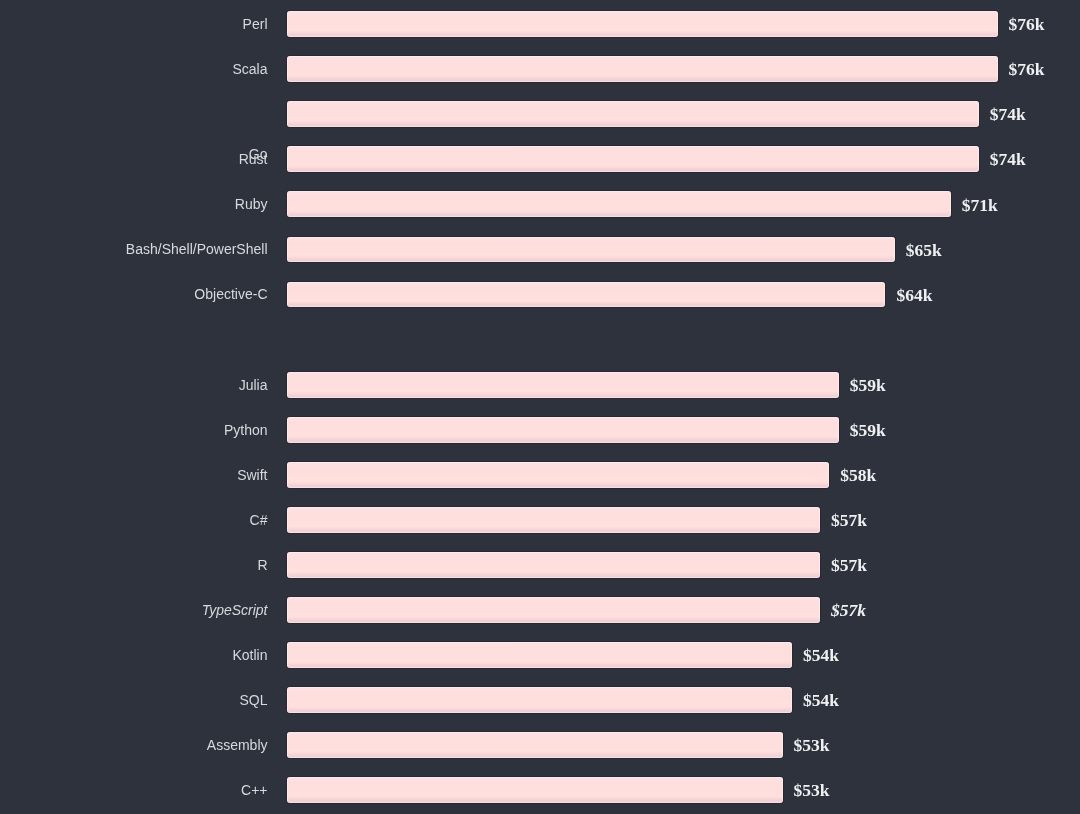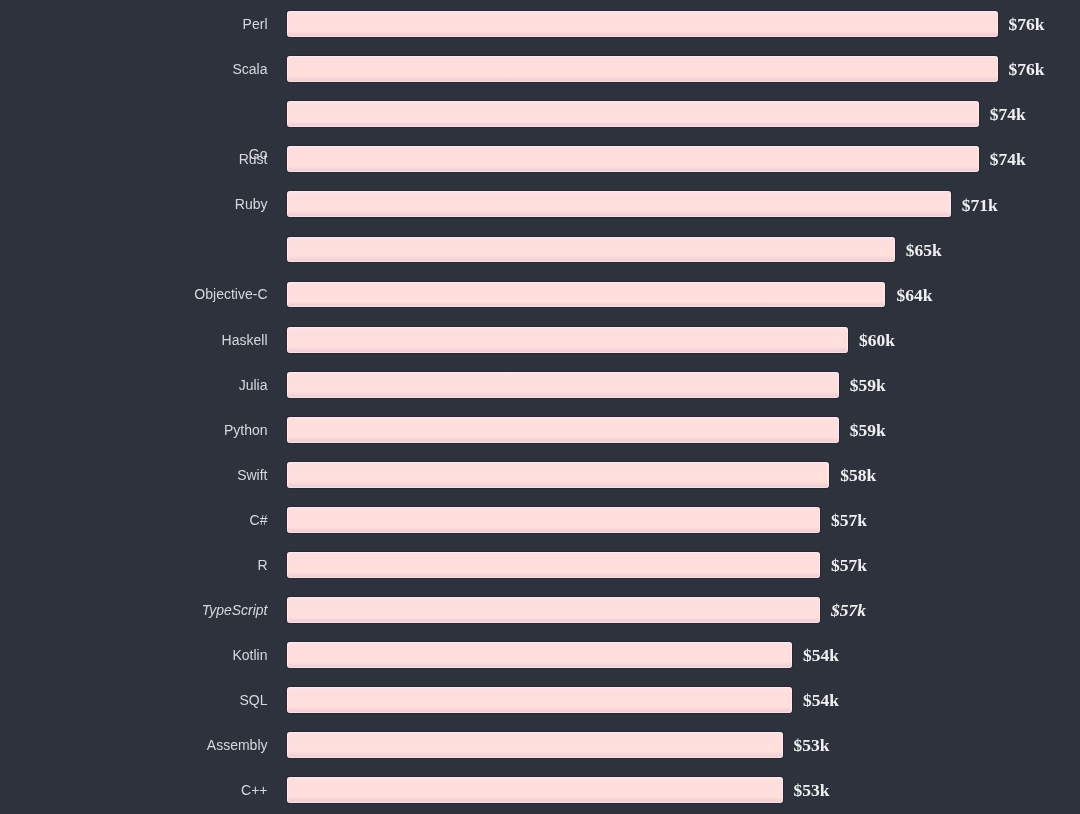--- a/index.html
+++ b/index.html
@@ -76,32 +76,28 @@
     <div class="cat" style="height: 25.9px; line-height: 25.9px;">Rust</div>
     <div class="bar" style="width: 691.53px; height: 25.9px; left: 287.3px;"></div>
     <div class="val" style="height: 25.9px; line-height: 25.9px; left: 989.83px;">$74k</div>
   </div>
   <div class="row" style="top: 191.44px; height: 25.9px;">
     <div class="cat" style="height: 25.9px; line-height: 25.9px;">Ruby</div>
     <div class="bar" style="width: 663.495px; height: 25.9px; left: 287.3px;"></div>
     <div class="val" style="height: 25.9px; line-height: 25.9px; left: 961.795px;">$71k</div>
   </div>
   <div class="row" style="top: 236.5px; height: 25.9px;">
+    <div class="cat" style="height: 25.9px; line-height: 25.9px;">Bash/Shell/PowerShell</div>
     <div class="bar" style="width: 607.425px; height: 25.9px; left: 287.3px;"></div>
     <div class="val" style="height: 25.9px; line-height: 25.9px; left: 905.725px;">$65k</div>
   </div>
   <div class="row" style="top: 281.56px; height: 19px;">
     <div class="cat" style="height: 25.9px; line-height: 25.9px;">Objective-C</div>
     <div class="bar" style="width: 598.08px; height: 25.9px; left: 287.3px;"></div>
     <div class="val" style="height: 25.9px; line-height: 25.9px; left: 896.38px;">$64k</div>
-  </div>
-  <div class="row" style="top: 326.62px; height: 25.9px;">
-    <div class="cat" style="height: 25.9px; line-height: 25.9px;">Haskell</div>
-    <div class="bar" style="width: 560.7px; height: 25.9px; left: 287.3px;"></div>
-    <div class="val" style="height: 25.9px; line-height: 25.9px; left: 859px;">$60k</div>
   </div>
   <div class="row" style="top: 371.68px; height: 25.9px;">
     <div class="cat" style="height: 25.9px; line-height: 25.9px;">Julia</div>
     <div class="bar" style="width: 551.355px; height: 25.9px; left: 287.3px;"></div>
     <div class="val" style="height: 25.9px; line-height: 25.9px; left: 849.655px;">$59k</div>
   </div>
   <div class="row" style="top: 416.74px; height: 35px;">
     <div class="cat" style="height: 25.9px; line-height: 25.9px;">Python</div>
     <div class="bar" style="width: 551.355px; height: 25.9px; left: 287.3px;"></div>
     <div class="val" style="height: 25.9px; line-height: 25.9px; left: 849.655px;">$59k</div>

